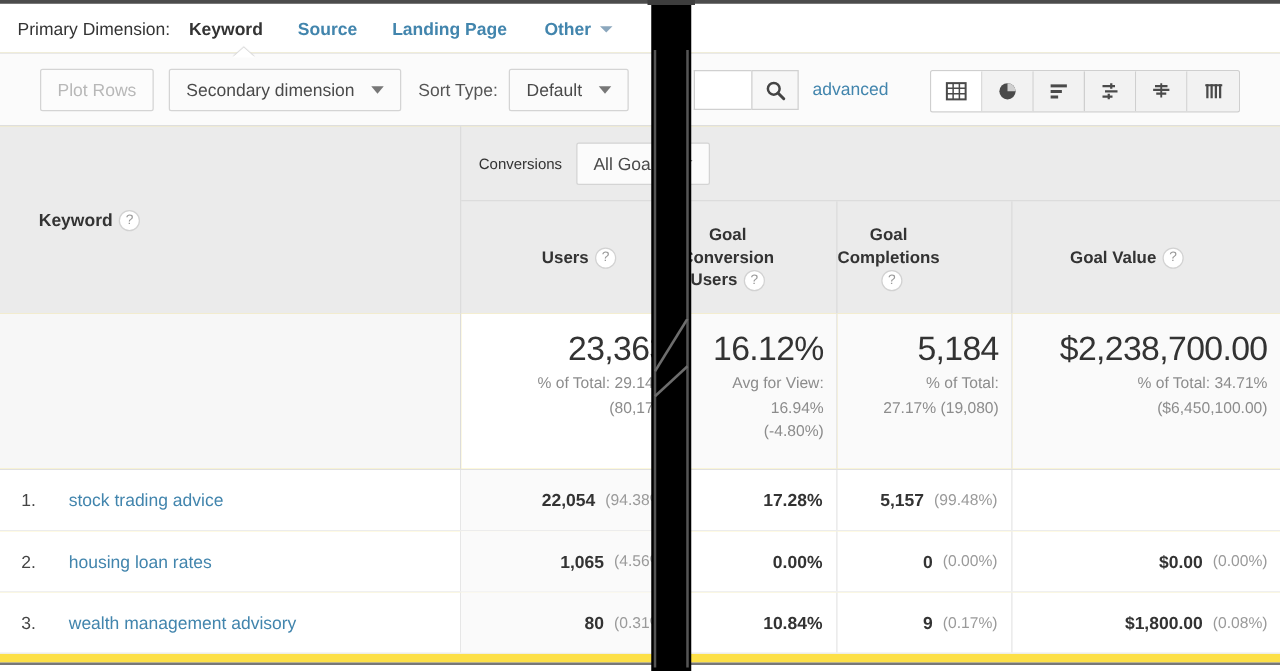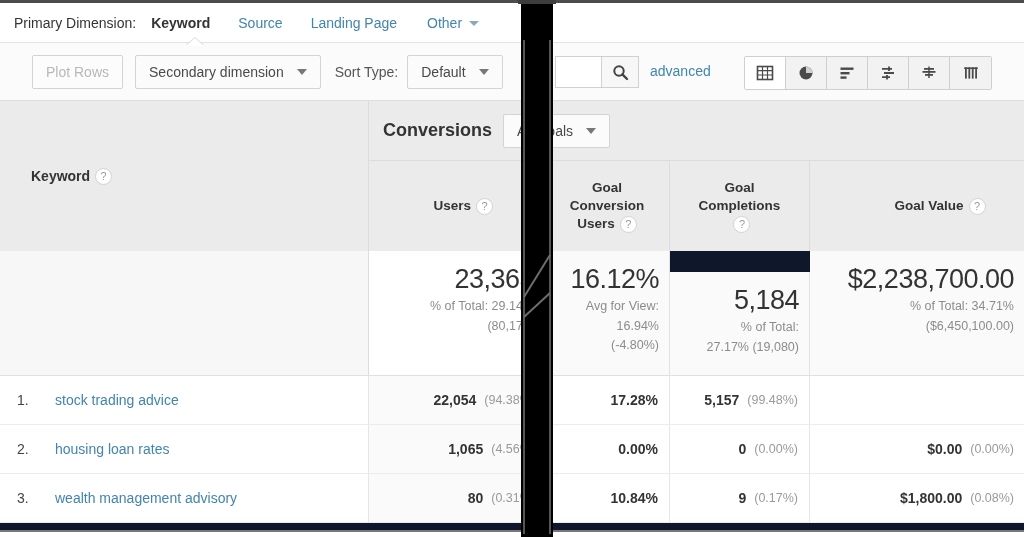--- a/index.html
+++ b/index.html
@@ -2,36 +2,37 @@
 <html><head>
 <meta charset="utf-8">
 <style>
   * { box-sizing: border-box; margin: 0; padding: 0; }
   html, body {
     width: 1024px; height: 537px;
     background: #fff;
     font-family: "Liberation Sans", sans-serif;
     overflow: hidden;
   }
-  #app { position: relative; width: 1024px; height: 537px; background: #0f172a; }
+  #app { position: relative; width: 1024px; height: 537px; background: #fde047; }
 
   
   .dim-bar {
     position: absolute; left: 0; top: 0; width: 1024px; height: 42px;
     display: flex; align-items: center; padding-left: 14px; gap: 0;
     background: #fff; border-top: 3px solid #4c4c4c;
   }
   .dim-label { font-size: 14px; color: #333; margin-right: 9px; }
   .dim-active {
     font-size: 14px; font-weight: bold; color: #333; position: relative;
     padding: 0 6px;
   }
   .dim-link {
     font-size: 14px; color: #4285ad; padding: 0 6px; margin-left: 16px;
     cursor: pointer;
+    font-weight: bold;
   }
   .dim-link.other { margin-left: 18px; }
   .caret-sm {
     display: inline-block; width: 0; height: 0; margin-left: 7px;
     border-left: 5px solid transparent; border-right: 5px solid transparent;
     border-top: 5px solid #8ba7bd; vertical-align: middle;
   }
   .dim-arrow {
     position: absolute; left: 186px; top: 38px; width: 0; height: 0;
     border-left: 9px solid transparent; border-right: 9px solid transparent;
@@ -97,24 +98,24 @@
   .hdr-right { flex: 1; display: flex; flex-direction: column; }
   .grp-row { display: flex; height: 60px; border-bottom: 1px solid #dcdcdc; }
   .grp-acq {
     width: 176px; display: flex; align-items: center; padding-left: 9px;
     font-size: 14px; font-weight: bold; color: #333;
     border-right: 1px solid #dcdcdc;
   }
   .grp-conv {
     flex: 1; display: flex; align-items: center; padding-left: 14px; gap: 11px;
   }
-  .grp-conv .t { font-size: 18px; font-weight: bold; color: #333; text-align: right; }
+  .grp-conv .t { font-size: 12px; font-weight: normal; color: #333; text-align: right; }
   .sub-row { display: flex; height: 90px; }
   .sub-cell {
-    display: flex; align-items: center; justify-content: center;
+    display: flex; align-items: center; justify-content: flex-start;
     text-align: center; border-right: 1px solid #dcdcdc;
     font-size: 13.5px; font-weight: bold; color: #333; line-height: 1.32;
   }
   .sub-users { width: 176px; justify-content: flex-end; padding-right: 9px; gap: 7px; }
   .sub-gcr { width: 125px; }
   .sub-gc { width: 140px; }
   .sub-gv { flex: 1; border-right: none; gap: 7px; }
   .sub-inner { display: inline; margin-left: 46px; }
 
   .help {
@@ -131,21 +132,21 @@
   
   .sum-row { display: flex; height: 125px; border-bottom: 1px solid #e0e0e0; }
   .sum-kw { width: 369px; background: #f7f7f7; border-right: 1px solid #dcdcdc; }
   .sum-cell {
     padding: 14px 10px 0 8px; text-align: right;
     border-right: 1px solid #e2e2e2; background: #fafafa;
   }
   .sum-cell.white { background: #fff; }
   .sum-users { width: 176px; }
   .sum-gcr { width: 125px; }
-  .sum-gc { width: 140px; margin-top: 21px; }
+  .sum-gc { width: 140px; }
   .sum-gv { flex: 1; border-right: none; }
   .big { font-size: 27px; color: #333; line-height: 1.1; font-weight: normal; letter-spacing: -0.5px; }
   .sub { font-size: 12.5px; color: #8c8c8c; line-height: 1.35; margin-top: 3px; }
 
   
   .drow { display: flex; height: 49px; border-bottom: 1px solid #ececec; background: #fff; }
   .drow .c-kw {
     width: 369px; display: flex; align-items: center; padding-left: 17px;
     border-right: 1px solid #e6e6e6; gap: 0;
   }

